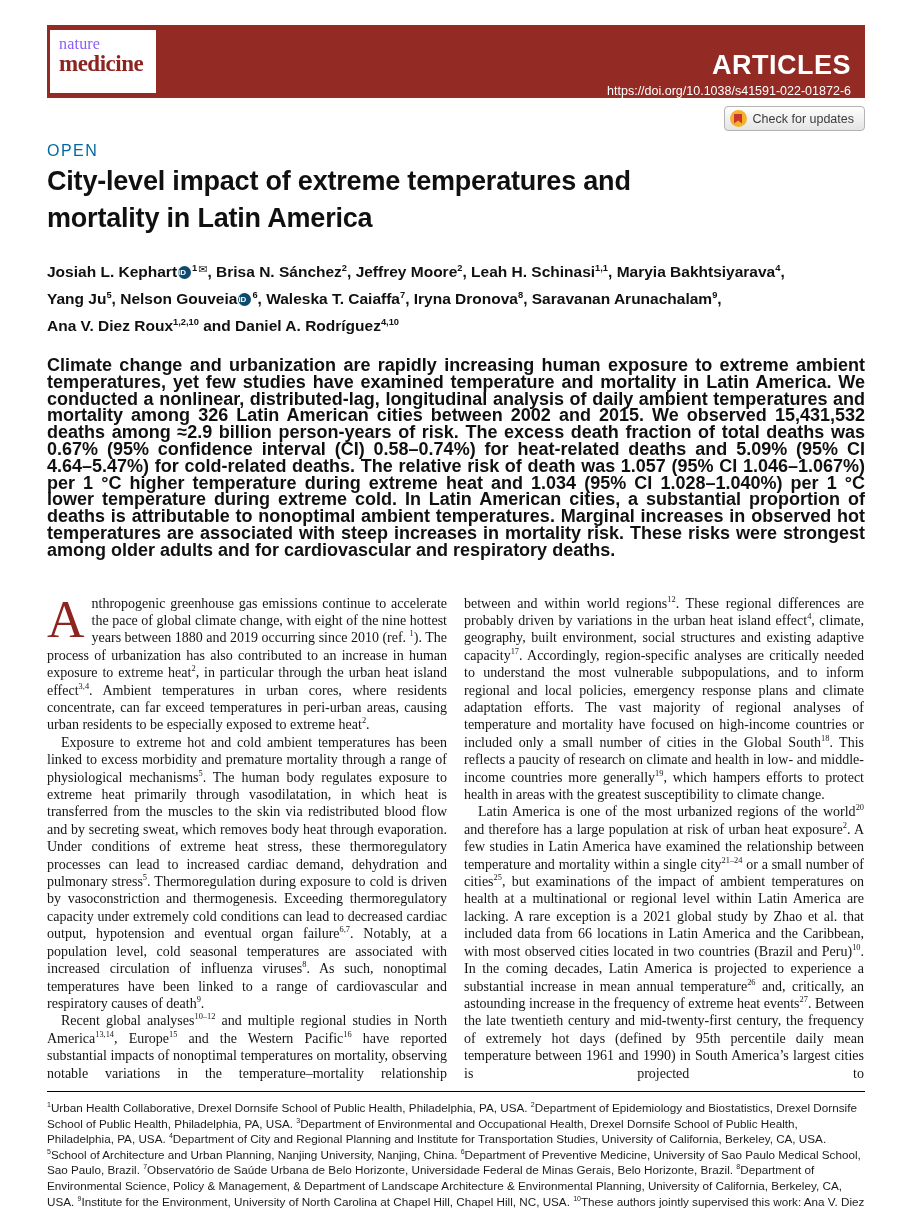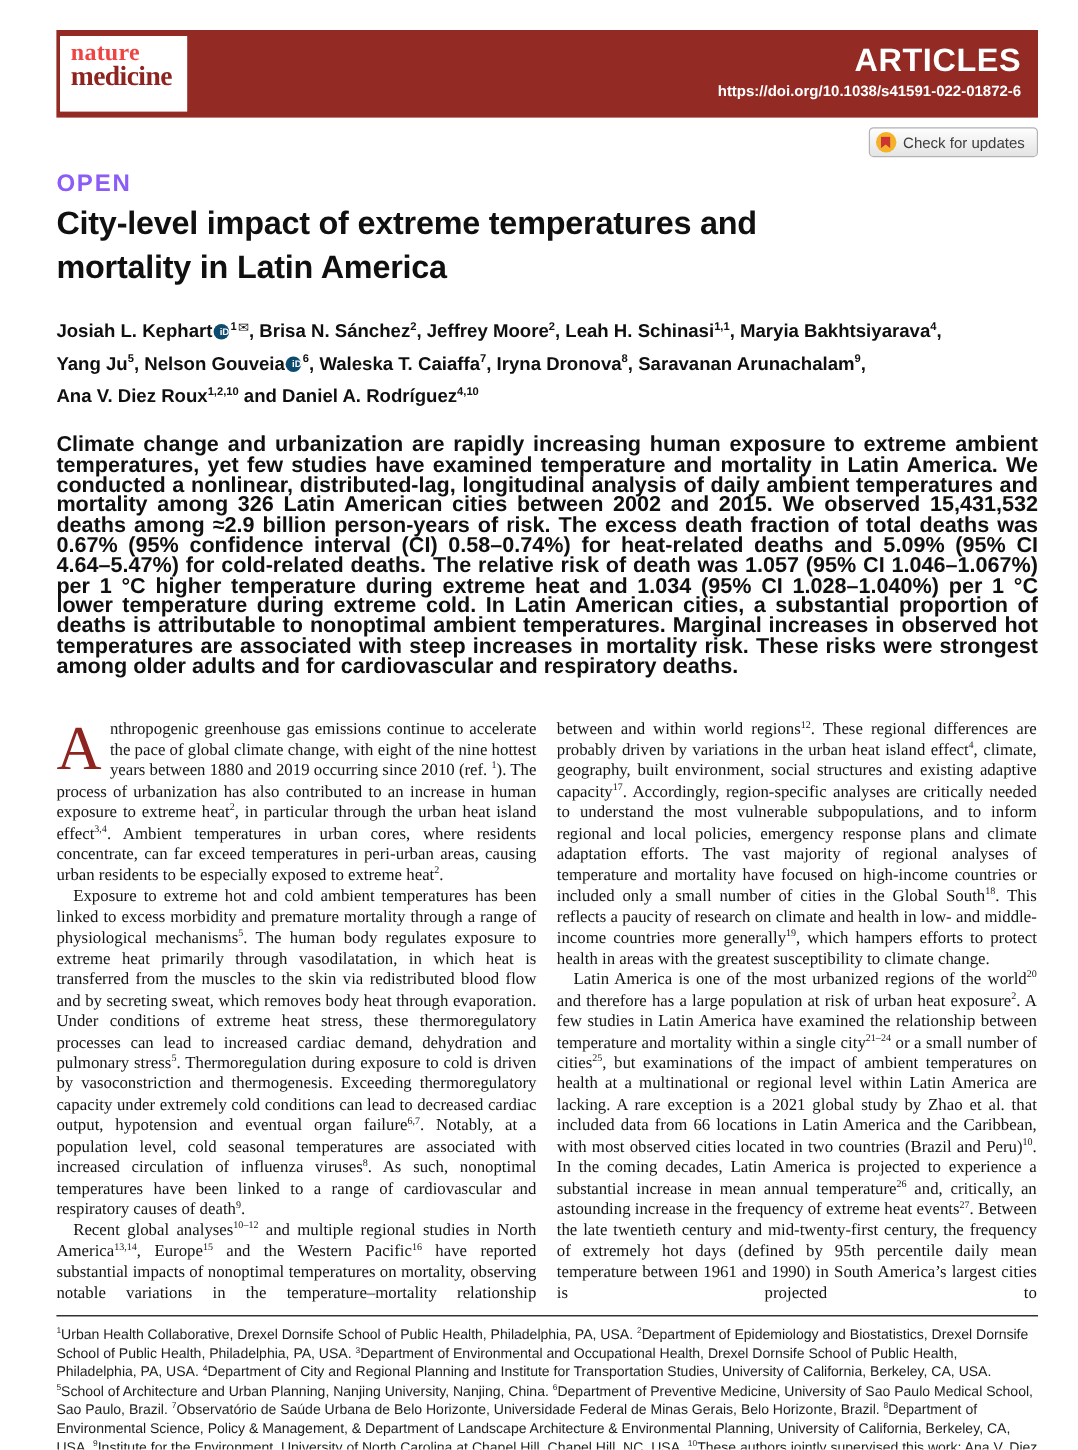--- a/index.html
+++ b/index.html
@@ -3,40 +3,40 @@
 <meta charset="utf-8">
 <style>
   * { margin:0; padding:0; box-sizing:border-box; }
   html,body { width:898px; height:1208px; background:#fff; overflow:hidden; }
   body { font-family:"Liberation Sans",sans-serif; color:#111; }
   .page { width:898px; height:1208px; padding:25px 33px 0 47px; }
 
   
   .banner { position:relative; height:73px; background:#932b24; }
   .logo-box { position:absolute; left:3px; top:5px; width:106px; height:63px; background:#fff; padding:7px 0 0 9px; }
-  .brand1 { font-family:"Liberation Serif",serif; font-weight:bold; color:#ef4444; font-size:20px; line-height:14px; letter-spacing:0.2px; }
+  .brand1 { font-family:"Liberation Serif",serif; font-weight:normal; color:#8b5cf6; font-size:16px; line-height:14px; letter-spacing:0.2px; }
   .brand2 { font-family:"Liberation Serif",serif; font-weight:bold; color:#8e2420; font-size:23px; line-height:30px; margin-top:-2px; letter-spacing:-0.5px; }
   .banner-right { position:absolute; right:14px; top:10px; text-align:right; color:#fff; }
-  .articles { font-size:27px; font-weight:bold; letter-spacing:0.5px; line-height:30px; }
-  .doi { display:block; font-size:12.5px; font-weight:bold; color:#fff; text-decoration:none; margin-top:4px; }
+  .articles { font-size:27px; font-weight:bold; letter-spacing:0.5px; line-height:30px;margin-top:15px; }
+  .doi { display:block; font-size:12.5px; font-weight:normal; color:#fff; text-decoration:none; margin-top:4px; }
 
   
   .badge-row { margin-top:8px; text-align:right; }
   .badge { display:inline-flex; align-items:center; gap:6px; border:1px solid #b3b3b3; border-radius:4px;
            background:linear-gradient(#fefefe,#e4e4e4); padding:3px 10px 3px 5px; font-size:12.5px; color:#3c3c3c; cursor:pointer; }
   .cm-circle { width:17px; height:17px; border-radius:50%; background:#f3b229; display:flex; align-items:center; justify-content:center; }
   .cm-book { width:8px; height:10px; background:#cc3333; clip-path:polygon(0 0,100% 0,100% 100%,50% 70%,0 100%); }
 
   
-  .open { margin-top:11px; color:#8b5cf6; font-size:20px; font-weight:bold; letter-spacing:1.5px; }
+  .open { margin-top:11px; color:#0369a1; font-size:16px; font-weight:normal; letter-spacing:1.5px; }
   .title { font-size:27px; font-weight:bold; line-height:37px; letter-spacing:-0.2px; margin-top:3px; color:#101010; }
   .authors { margin-top:19px; font-size:15.5px; font-weight:bold; line-height:27px; color:#101010; }
   sup { font-size:0.6em; vertical-align:super; line-height:0; }
   .orcid-icon { display:inline-block; width:13px; height:13px; border-radius:50%; background:#0c4a6e; color:#fff;
-                font:bold 8px/13px "Liberation Sans",sans-serif; text-align:right; vertical-align:2px; margin:0 1px; }
+                font:bold 8px/13px "Liberation Sans",sans-serif; text-align:left; vertical-align:2px; margin:0 1px; }
   .envelope-icon { font-size:11px; font-weight:normal; vertical-align:4px; margin-left:1px; }
 
   
   .abstract { margin-top:18px; font-size:18px; font-weight:bold; line-height:16.8px; text-align:justify; color:#101010; }
 
   
   .columns { display:flex; gap:17px; margin-top:36px; }
   .col { width:400px; font-family:"Liberation Serif",serif; font-size:14px; line-height:17.4px; text-align:justify; color:#141414; hyphens:auto; }
   .col p { margin:0; }
   .indent { text-indent:14px; }

